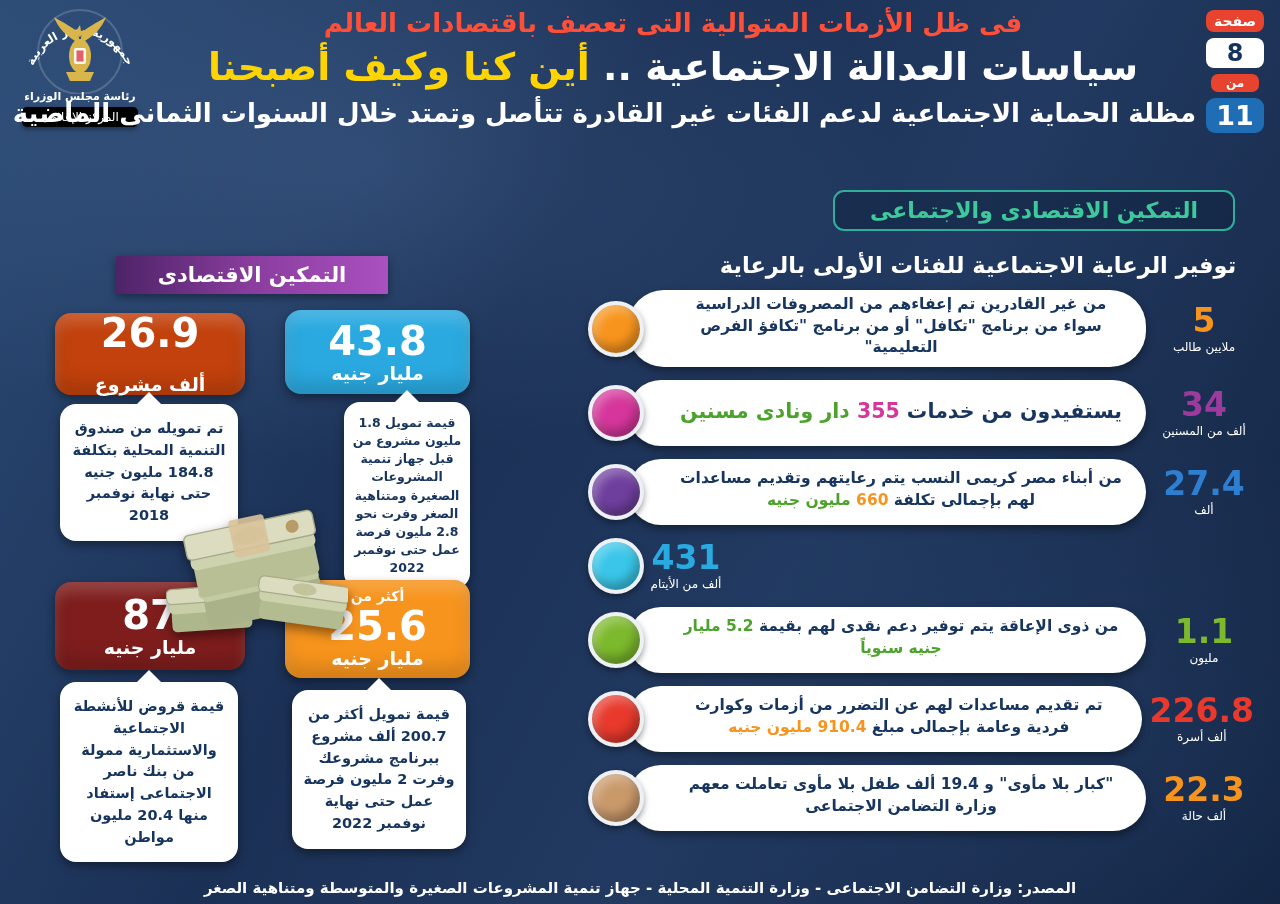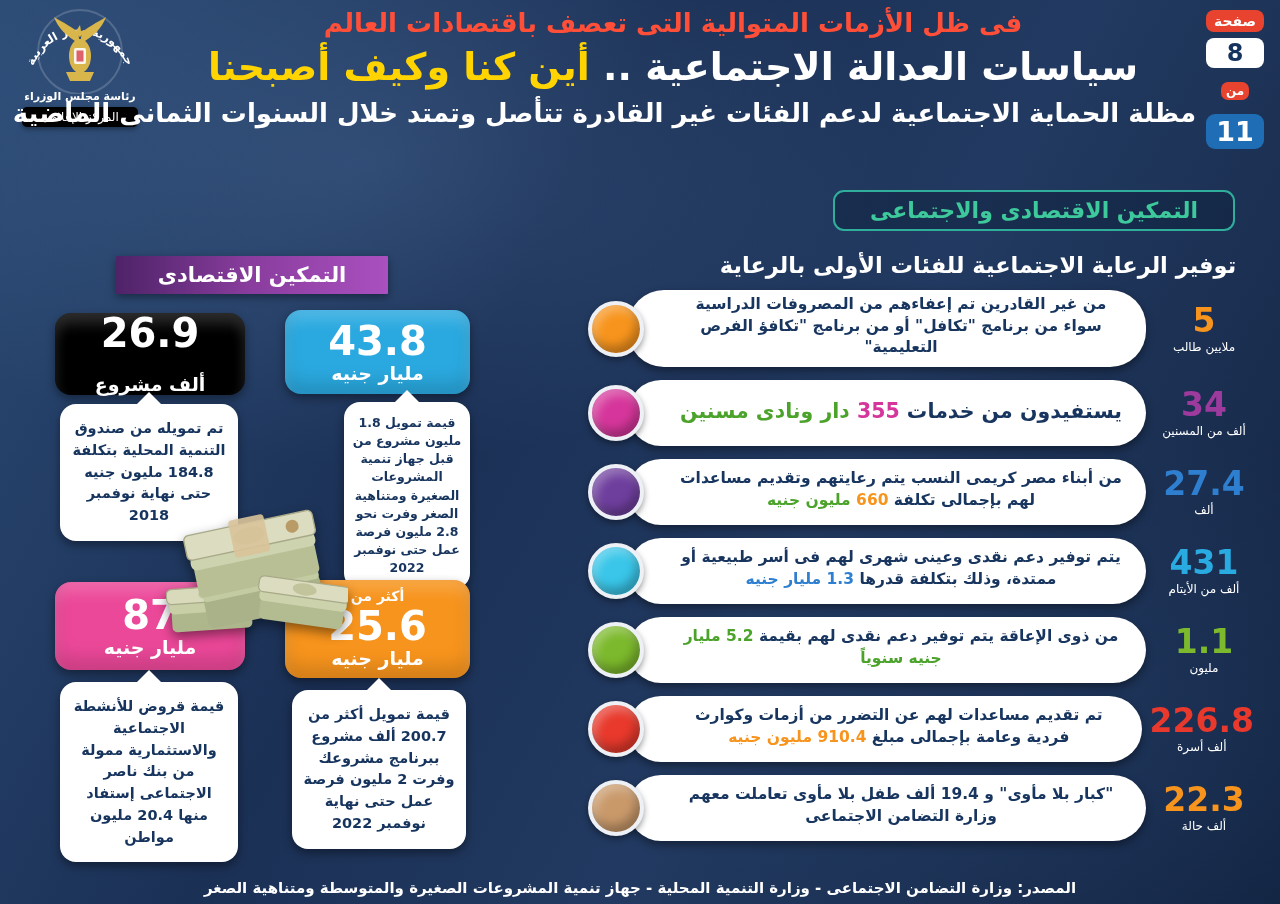--- a/index.html
+++ b/index.html
@@ -16,21 +16,21 @@
   
   .logo { position:absolute; left:12px; top:4px; width:136px; text-align:center; color:#fff; }
   .logo-line { font-size:11px; font-weight:bold; margin-top:-8px; direction:rtl; }
   .logo-ribbon { background:#000000; border-radius:5px; margin:4px 10px 0 10px; padding:3px 2px;
                  font-size:12px; font-weight:normal; direction:rtl; box-shadow:0 2px 5px rgba(0,0,0,.4); }
 
   
   .pagebox { position:absolute; right:16px; top:10px; width:58px; display:flex; flex-direction:column; gap:6px; text-align:center; }
   .pg-word { background:#e8432e; color:#fff; font-size:14px; font-weight:bold; border-radius:8px; padding:3px 0; direction:rtl; }
   .pg-cur  { background:#ffffff; color:#16335f; font-size:24px; font-weight:bold; border-radius:8px; padding:1px 0; }
-  .pg-of   { background:#e8432e; color:#fff; font-size:12px; font-weight:bold; border-radius:7px; padding:2px 0; width:28px; margin:8px auto; direction:rtl; }
+  .pg-of   { background:#e8432e; color:#fff; font-size:12px; font-weight:bold; border-radius:7px; padding:2px 0; width:48px; margin:0 auto; direction:rtl; }
   .pg-tot  { background:#1f6db5; color:#fff; font-size:27px; font-weight:bold; border-radius:9px; padding:2px 0; }
 
   
   .header-block { position:absolute; left:150px; right:84px; top:8px; text-align:center; direction:rtl; }
   .h-red   { color:#ff4f38; font-size:26px; font-weight:bold; white-space:nowrap; }
   .h-title { color:#ffffff; font-size:38px; font-weight:bold; margin-top:7px; white-space:nowrap; }
   .h-title .yellow { color:#ffd400; }
   .h-sub   { color:#ffffff; font-size:26px; font-weight:bold; margin-top:9px; white-space:nowrap; }
 
   .banner { position:absolute; right:45px; top:190px; width:402px; height:41px;
@@ -121,37 +121,37 @@
   <div class="h-red">فى ظل الأزمات المتوالية التى تعصف باقتصادات العالم</div>
   <div class="h-title"><span>سياسات العدالة الاجتماعية .. </span><span class="yellow">أين كنا وكيف أصبحنا</span></div>
   <div class="h-sub">مظلة الحماية الاجتماعية لدعم الفئات غير القادرة تتأصل وتمتد خلال السنوات الثمانى الماضية</div>
 </div>
 
 <div class="banner">التمكين الاقتصادى والاجتماعى</div>
 
 <div class="eco-title">التمكين الاقتصادى</div>
 <div class="care-title">توفير الرعاية الاجتماعية للفئات الأولى بالرعاية</div>
 
-<div class="card" style="left: 55px; top: 313px; width: 190px; height: 82px; background: #000000; gap: 19px;">
+<div class="card" style="left: 55px; top: 313px; width: 190px; height: 82px; background: #c2410c; gap: 19px;">
   <div class="card-value">26.9</div>
   <div class="card-unit">ألف مشروع</div>
 </div>
 <div class="bubble" style="left:60px; top:404px; width:178px;">
   <span>تم تمويله من صندوق التنمية المحلية بتكلفة 184.8 مليون جنيه حتى نهاية نوفمبر 2018</span>
 </div>
 
 <div class="card" style="left: 285px; top: 310px; width: 185px; height: 84px; background: rgb(42, 169, 224);">
   <div class="card-value">43.8</div>
   <div class="card-unit">مليار جنيه</div>
 </div>
 <div class="bubble small" style="left:344px; top:402px; width:126px;">
   <span>قيمة تمويل 1.8 مليون مشروع من قبل جهاز تنمية المشروعات الصغيرة ومتناهية الصغر وفرت نحو 2.8 مليون فرصة عمل حتى نوفمبر 2022</span>
 </div>
 
-<div class="card" style="left: 55px; top: 582px; width: 190px; height: 88px; background: #ec4899;">
+<div class="card" style="left: 55px; top: 582px; width: 190px; height: 88px; background: #7f1d1d;">
   <div class="card-value">87</div>
   <div class="card-unit">مليار جنيه</div>
 </div>
 <div class="bubble" style="left:60px; top:682px; width:178px;">
   <span>قيمة قروض للأنشطة الاجتماعية والاستثمارية ممولة من بنك ناصر الاجتماعى إستفاد منها 20.4 مليون مواطن</span>
 </div>
 
 <div class="card" style="left: 285px; top: 580px; width: 185px; height: 98px; background: rgb(247, 148, 29);">
   <div class="card-prefix">أكثر من</div>
   <div class="card-value">25.6</div>
@@ -218,23 +218,20 @@
       <span><span>من أبناء مصر كريمى النسب يتم رعايتهم وتقديم مساعدات لهم بإجمالى تكلفة </span><span style="color: rgb(247, 148, 29);">660</span><span style="color: rgb(76, 163, 44);"> مليون جنيه</span></span>
     </div>
     <div class="row-stat">
       <div class="row-num" style="color: rgb(47, 127, 208);">27.4</div>
       <div class="row-label">ألف</div>
     </div>
   </div>
 
   <div class="care-row">
     <span class="row-circle" style="background: rgb(57, 198, 233);"></span>
-    <div class="row-pill">
-      <span><span>يتم توفير دعم نقدى وعينى شهرى لهم فى أسر طبيعية أو ممتدة، وذلك بتكلفة قدرها </span><span style="color: rgb(47, 127, 208);">1.3 مليار جنيه</span></span>
-    </div>
     <div class="row-stat">
       <div class="row-num" style="color: rgb(41, 171, 226);">431</div>
       <div class="row-label">ألف من الأيتام</div>
     </div>
   </div>
 
   <div class="care-row">
     <span class="row-circle" style="background: rgb(124, 185, 44);"></span>
     <div class="row-pill">
       <span><span>من ذوى الإعاقة يتم توفير دعم نقدى لهم بقيمة </span><span style="color: rgb(76, 163, 44);">5.2 مليار جنيه سنوياً</span></span>

